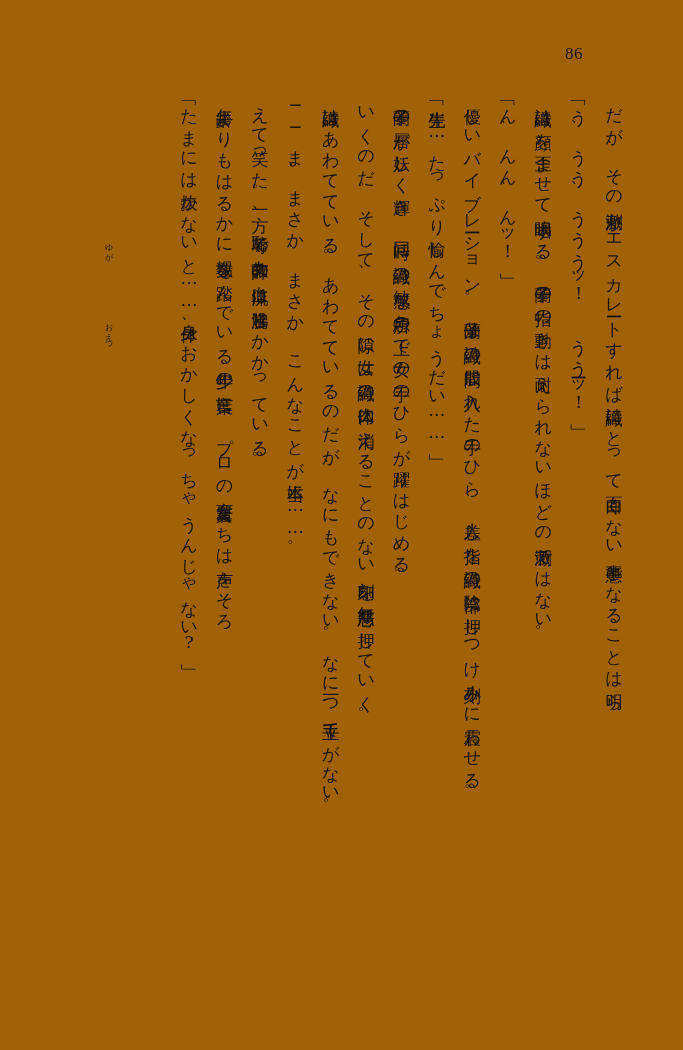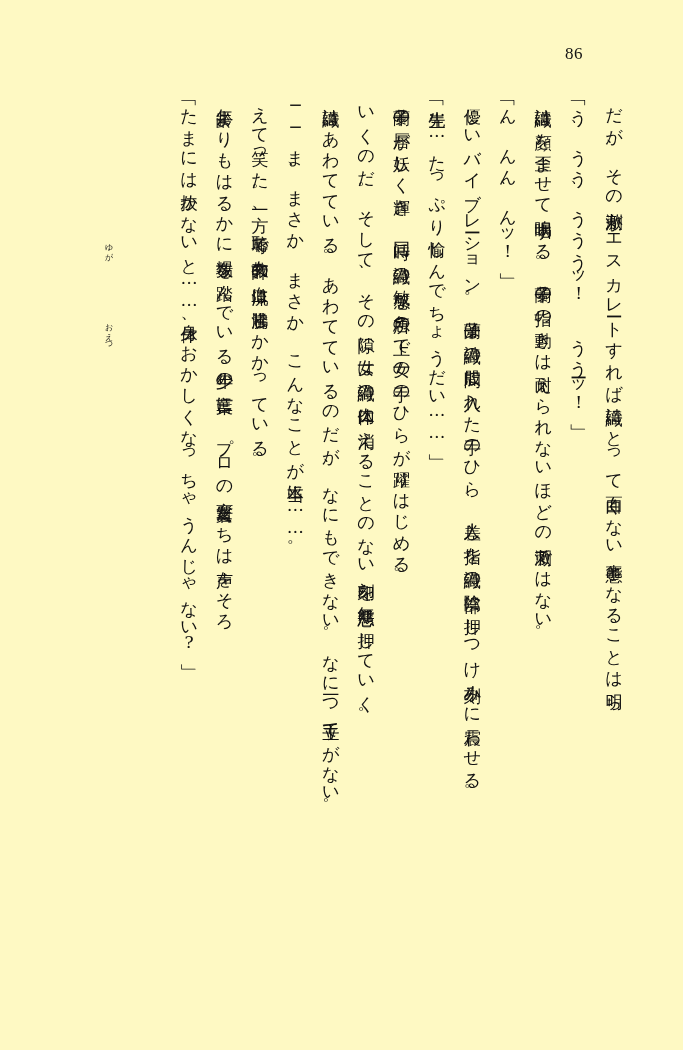--- a/index.html
+++ b/index.html
@@ -11,21 +11,21 @@
     width: 683px;
     height: 1050px;
     font-family: "Liberation Serif", "DejaVu Serif", serif;
     color: #111111;
     overflow: hidden;
   }
   .page {
     position: relative;
     width: 683px;
     height: 1050px;
-    background: #fef9c3;
+    background: #a16207;
   }
   .page-number {
     position: absolute;
     top: 44px;
     right: 100px;
     font-size: 17px;
     font-family: "Liberation Serif", "DejaVu Serif", serif;
     letter-spacing: 0.5px;
     color: #141414;
   }

